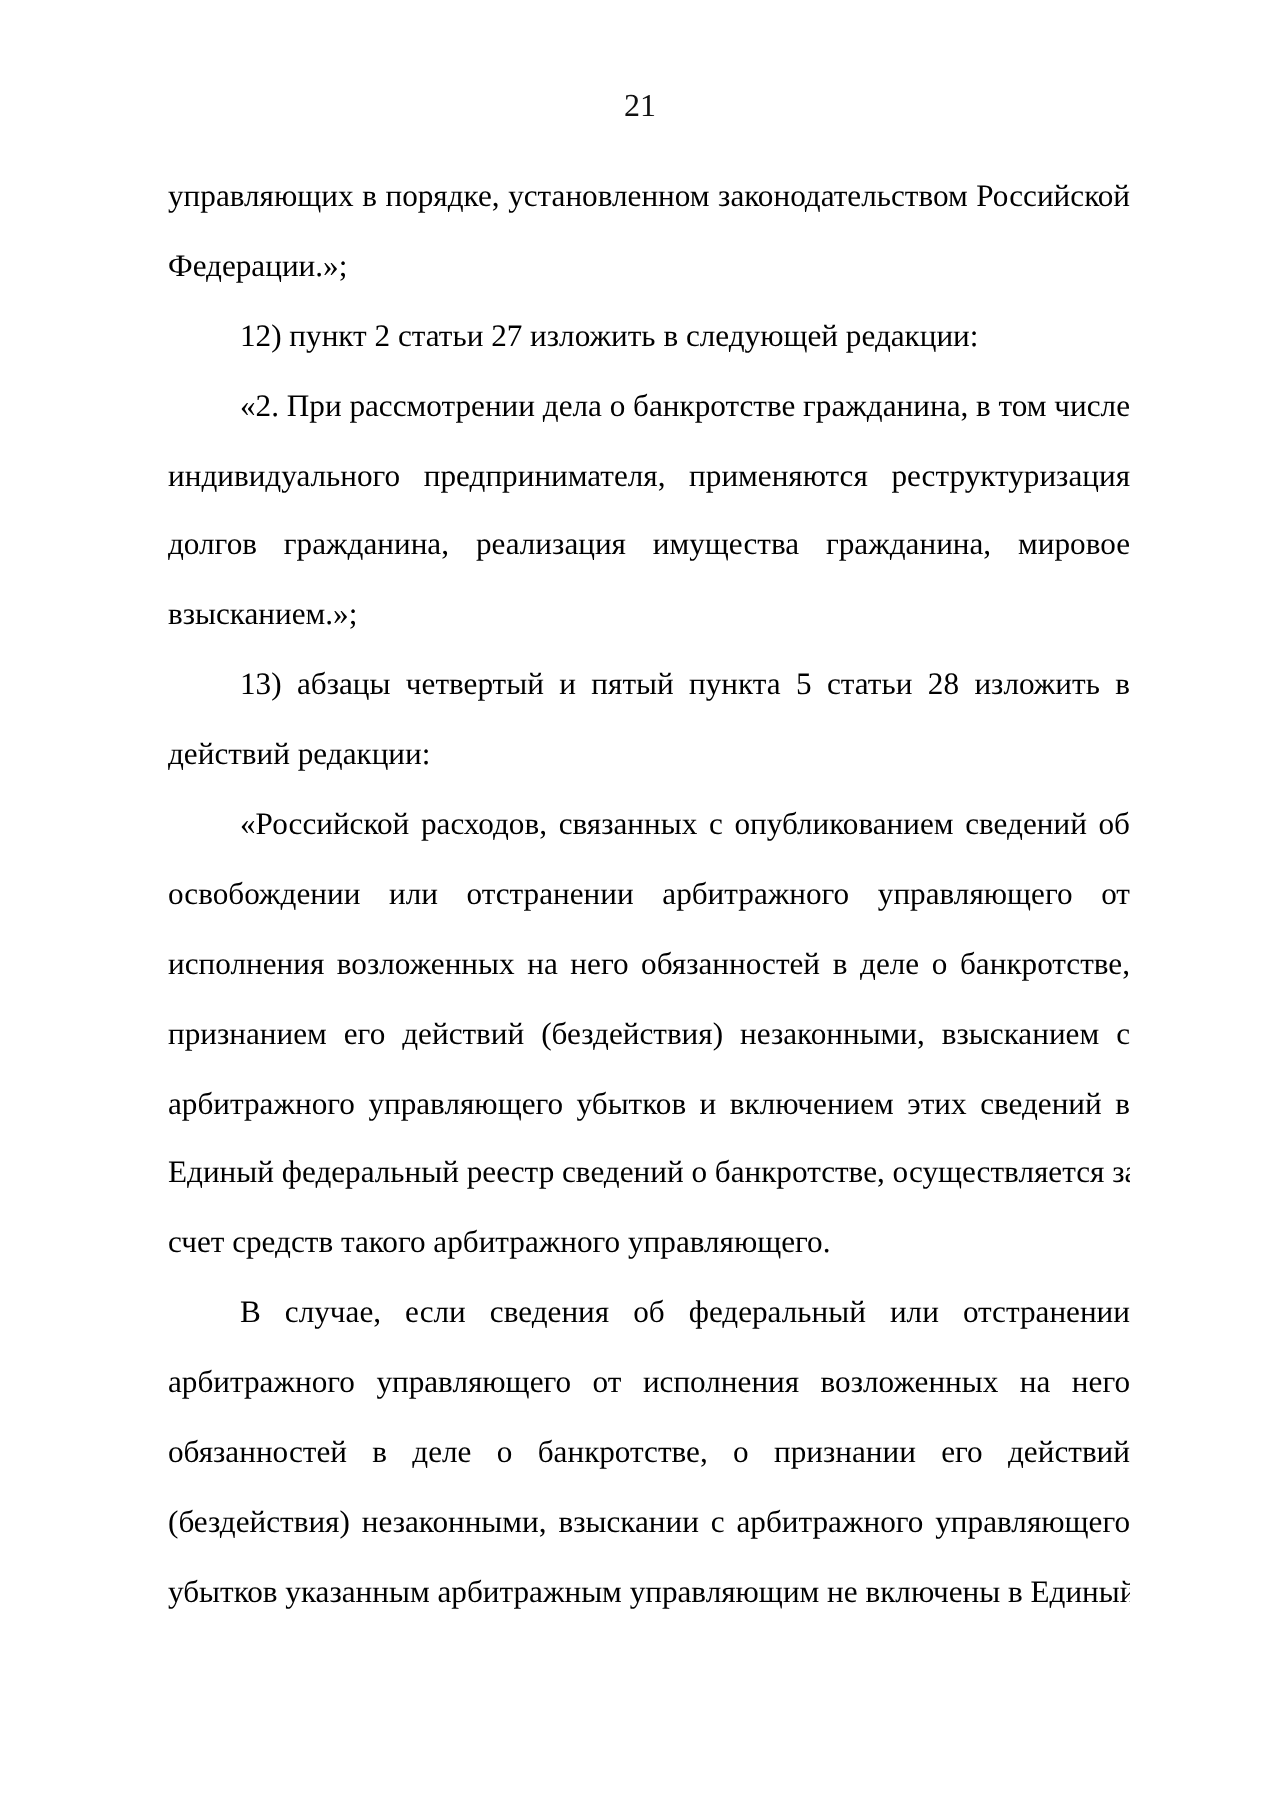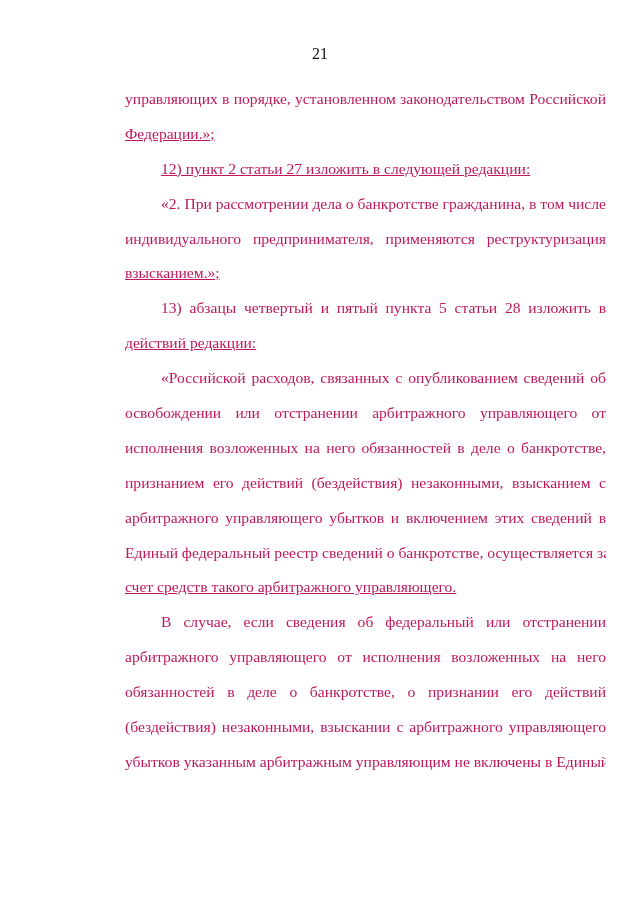--- a/index.html
+++ b/index.html
@@ -4,40 +4,41 @@
 <style>
   html, body { margin: 0; padding: 0; background: #ffffff; }
   body { width: 640px; height: 905px; position: relative; overflow: hidden; }
   .page { position: absolute; left: 0; top: 12px; width: 640px; height: 905px; background: #fff; }
   .page-number {
     position: absolute; top: 33px; left: 0; width: 640px; text-align: center;
     font-family: "Liberation Serif", serif; font-size: 16px; color: #111;
   }
   .body-text {
     position: absolute; left: 84px; top: 70px; width: 481px;
-    font-family: "Liberation Serif", serif; font-size: 15.6px; color: #be185d; margin-left: 41px;
+    font-family: "Liberation Serif", serif; font-size: 15.6px; color: #000000;
   }
   .line {
     height: 34.9px; line-height: 34.9px; white-space: nowrap;
     text-align: justify; text-align-last: justify; overflow: hidden;
   }
-  .line.last { text-align-last: left; text-decoration: underline; }
+  .line.last { text-align-last: left; }
   .line.indent { padding-left: 36px; }
 </style>
 </head>
 <body>
 
 <div class="page">
   <div class="page-number">21</div>
   <div class="body-text" id="body-text">
       <div class="line">управляющих в порядке, установленном законодательством Российской</div>
       <div class="line last">Федерации.»;</div>
       <div class="line indent last">12) пункт 2 статьи 27 изложить в следующей редакции:</div>
       <div class="line indent">«2. При рассмотрении дела о банкротстве гражданина, в том числе</div>
       <div class="line">индивидуального предпринимателя, применяются реструктуризация</div>
+      <div class="line">долгов гражданина, реализация имущества гражданина, мировое</div>
       <div class="line last">взысканием.»;</div>
       <div class="line indent">13) абзацы четвертый  и пятый пункта 5 статьи 28 изложить в</div>
       <div class="line last">действий редакции:</div>
       <div class="line indent">«Российской расходов, связанных с опубликованием сведений об</div>
       <div class="line">освобождении или отстранении арбитражного управляющего от</div>
       <div class="line">исполнения возложенных на него обязанностей в деле о банкротстве,</div>
       <div class="line">признанием его действий (бездействия) незаконными, взысканием с</div>
       <div class="line">арбитражного управляющего убытков и включением этих сведений в</div>
       <div class="line">Единый федеральный реестр сведений о банкротстве, осуществляется за</div>
       <div class="line last">счет средств такого арбитражного управляющего.</div>

